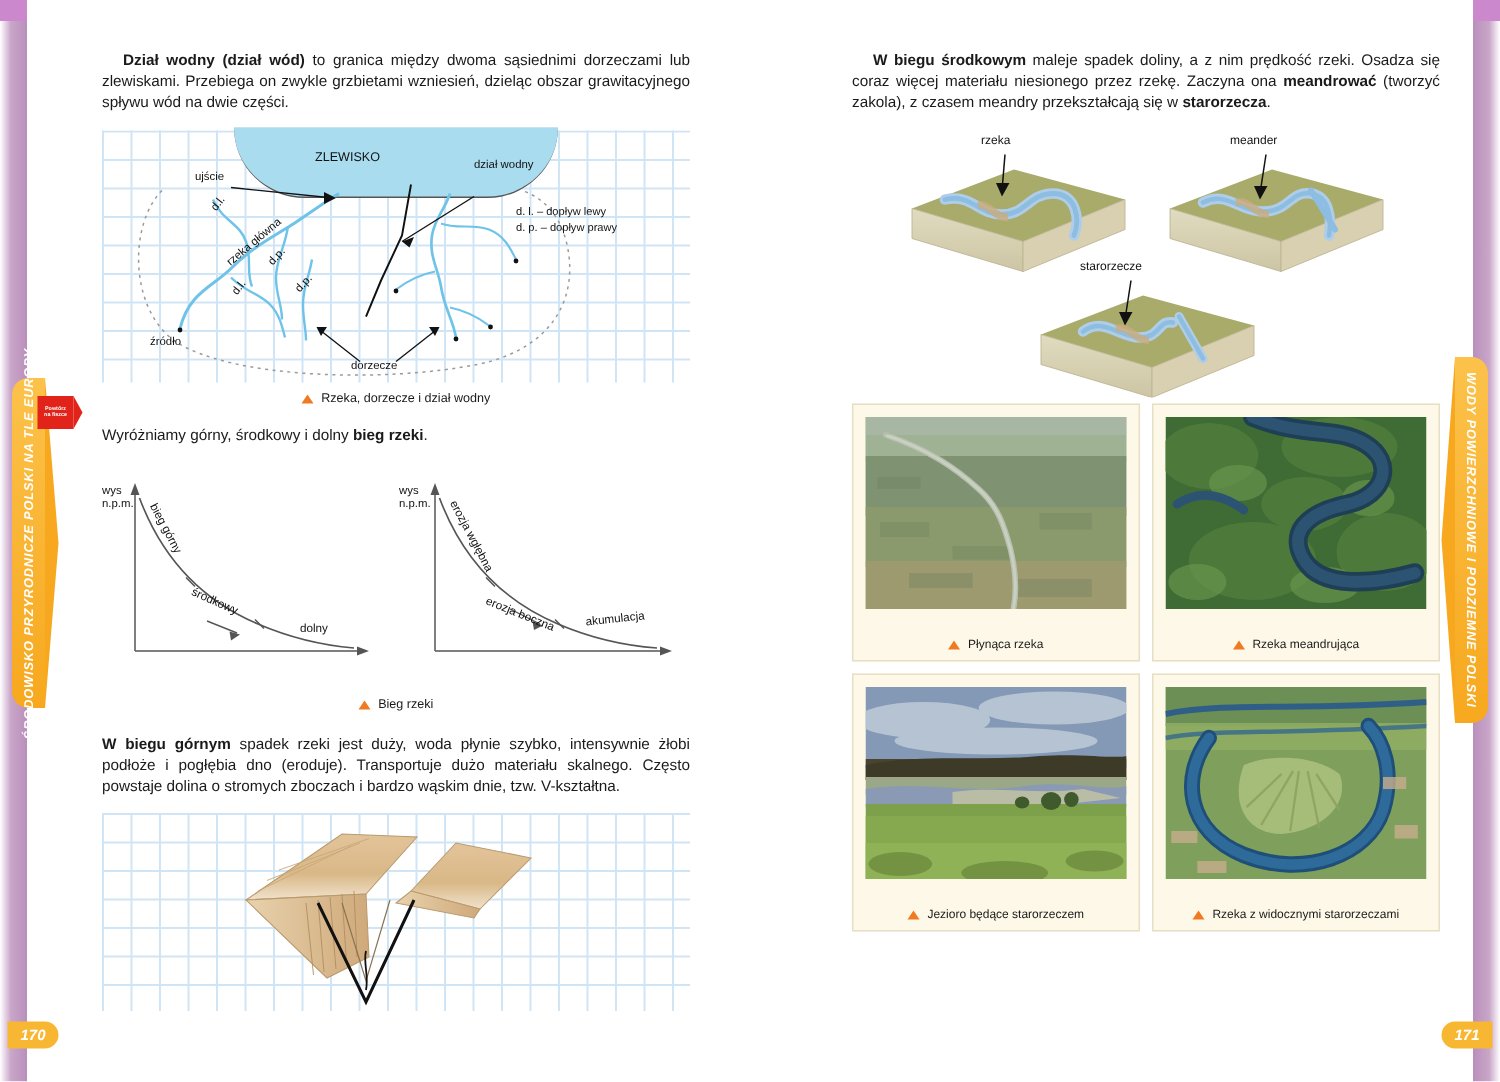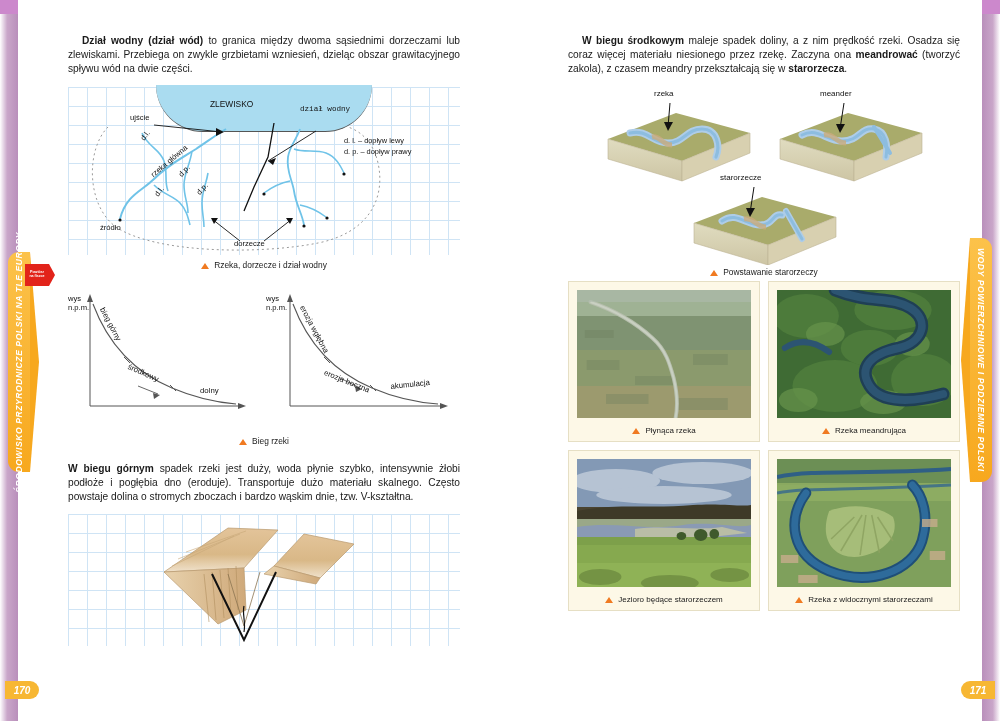--- a/index.html
+++ b/index.html
@@ -133,21 +133,21 @@
   .blocks{position:relative;height:178px;margin-top:6px;}
   .blklbl{position:absolute;font-size:8px;color:#111;white-space:nowrap;}
 
   
   .photogrid{display:grid;grid-template-columns:1fr 1fr;gap:8px;margin-top:4px;}
   .photocard{
     background:#fdf8e7;border:1px solid #e6dfc4;
     padding:8px 8px 4px 8px;box-sizing:border-box;
   }
   .photo{width:100%;height:128px;display:block;}
-  .photocard .caption{margin-top:8px;margin-bottom:2px;font-size:8px;}
+  .photocard .caption{margin-top:19px;margin-bottom:2px;font-size:8px;}
 </style>
 </head>
 <body>
 
 <div id="spread">
 
   <div class="page-edge left"></div>
   <div class="page-edge right"></div>
   <div class="edge-top-left"></div>
   <div class="edge-top-right"></div>
@@ -212,40 +212,43 @@
         <polygon points="225,131 218,131 222,137" fill="#111"></polygon>
 
         <circle cx="276" cy="87" r="1.6" fill="#111"></circle>
         <circle cx="196" cy="107" r="1.6" fill="#111"></circle>
         <circle cx="259" cy="131" r="1.6" fill="#111"></circle>
         <circle cx="236" cy="139" r="1.6" fill="#111"></circle>
         <circle cx="52" cy="133" r="1.6" fill="#111"></circle>
       </svg>
 
       <div class="lbl" style="left:142px;top:12px;font-size:8.4px;">ZLEWISKO</div>
-      <div class="lbl" style="left:232px;top:18px;font-family:Liberation Mono, monospace;">dział wodny</div>
+      <div class="lbl" style="left:248px;top:18px;">dział wodny</div>
       <div class="lbl" style="left:62px;top:26px;">ujście</div>
       <div class="lbl rot-b" style="left:84px;top:84px;">rzeka główna</div>
       <div class="lbl" style="left:32px;top:136px;">źródło</div>
       <div class="lbl" style="left:166px;top:152px;">dorzecze</div>
       <div class="lbl rot-a" style="left:74px;top:48px;">d.l.</div>
       <div class="lbl rot-a" style="left:88px;top:104px;">d.l.</div>
       <div class="lbl rot-c" style="left:112px;top:84px;">d.p.</div>
       <div class="lbl rot-c" style="left:130px;top:102px;">d.p.</div>
 
       <div class="legend" style="left:276px;top:48px;">
         <div>d. l. – dopływ lewy</div>
         <div>d. p. – dopływ prawy</div>
       </div>
     </div>
 
     <p class="caption">
       <span class="tri"></span><span>Rzeka, dorzecze i dział wodny</span>
     </p>
 
+    <p class="body" style="margin-top:14px;">
+      <span>Wyróżniamy górny, środkowy i dolny </span><b>bieg rzeki</b><span>.</span>
+    </p>
 
     <div class="profiles">
       <svg width="392" height="140" style="position:absolute;left:0;top:0;">
 
         <line x1="22" y1="10" x2="22" y2="116" stroke="#555" stroke-width="1"></line>
         <polygon points="22,4 19,12 25,12" fill="#555"></polygon>
         <line x1="22" y1="116" x2="172" y2="116" stroke="#555" stroke-width="1"></line>
         <polygon points="178,116 170,113 170,119" fill="#555"></polygon>
         <path d="M25 14 C40 54 66 82 104 98 C132 110 156 113 168 114" fill="none" stroke="#555" stroke-width="1.1"></path>
         <line x1="56" y1="67" x2="62" y2="73" stroke="#555" stroke-width="1"></line>
@@ -383,23 +386,20 @@
         </g>
         <path d="M186 100 L182 126" stroke="#111" stroke-width="1"></path>
         <polygon points="182,130 178,121 187,121" fill="#111"></polygon>
       </svg>
 
       <div class="blklbl" style="left:86px;top:2px;text-align:center;">rzeka</div>
       <div class="blklbl" style="left:252px;top:2px;">meander</div>
       <div class="blklbl" style="left:152px;top:86px;">starorzecze</div>
     </div>
 
-    <p class="caption" style="margin-top:2px;">
-      <span class="tri"></span><span>Powstawanie starorzeczy</span>
-    </p>
 
 
     <div class="photogrid">
 
       <div class="photocard">
         <svg class="photo" viewBox="0 0 180 128" preserveAspectRatio="none">
           <rect width="180" height="128" fill="#8fa07a"></rect>
           <rect y="0" width="180" height="30" fill="#9fb294"></rect>
           <rect y="26" width="180" height="40" fill="#7f9372"></rect>
           <rect y="60" width="180" height="40" fill="#8b9a6d"></rect>

